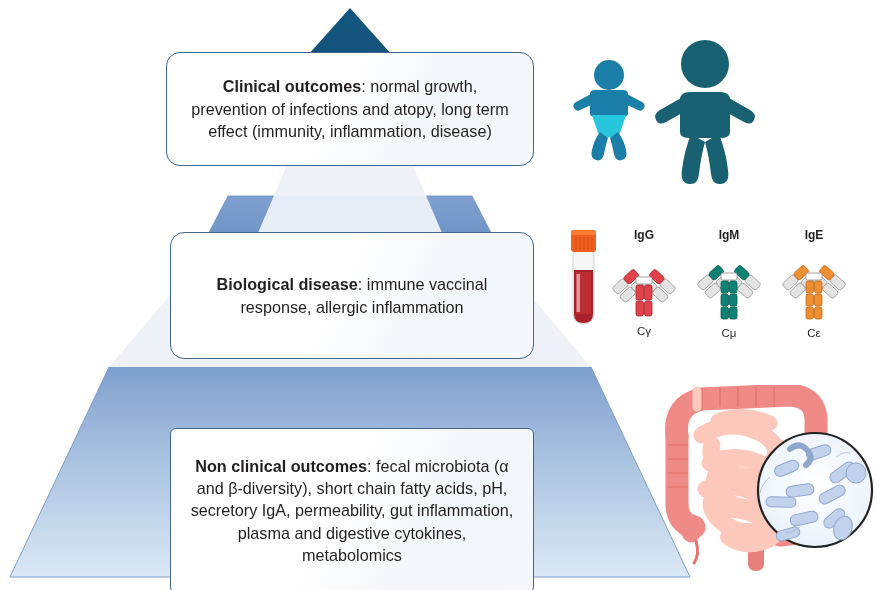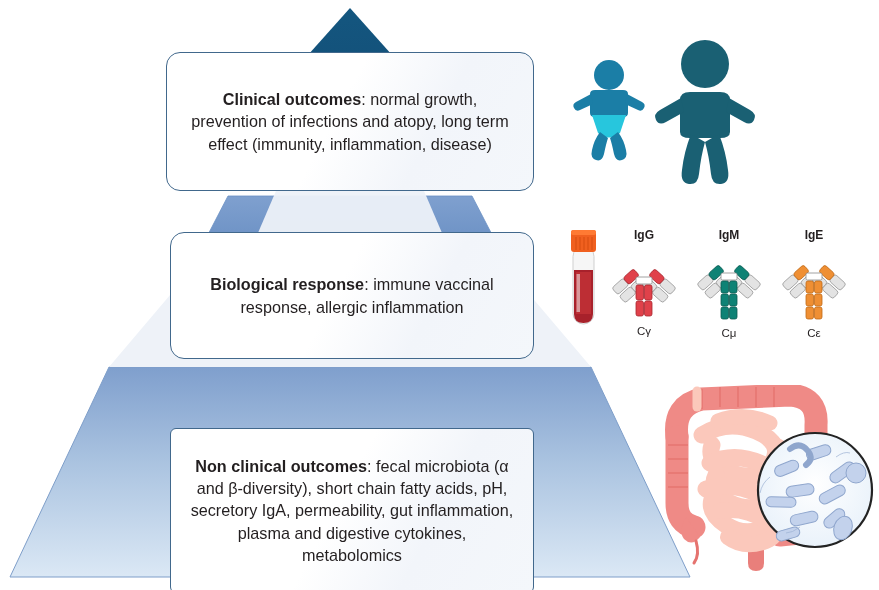--- a/index.html
+++ b/index.html
@@ -42,21 +42,21 @@
     padding: 0 16px;
     line-height: 1.38;
   }
   .outcome-text b {
     font-weight: bold;
   }
 
   
   #box-clinical {
     left: 166px; top: 52px;
-    width: 368px; height: 139px;
+    width: 368px; height: 114px;
     font-size: 16.2px;
   }
   
   #box-biological {
     left: 170px; top: 232px;
     width: 364px; height: 127px;
     font-size: 16.2px;
   }
   
   #box-nonclinical {
@@ -132,21 +132,21 @@
   </svg>
 
   <div class="outcome-box" id="box-clinical">
     <div class="outcome-text">
       <b>Clinical outcomes</b><span>: </span><span>normal growth, prevention of infections and atopy, long term effect (immunity, inflammation, disease)</span>
     </div>
   </div>
 
   <div class="outcome-box" id="box-biological">
     <div class="outcome-text">
-      <b>Biological response</b><span>: </span><span>immune vaccinal response, allergic inflammation</span>
+      <b>Biological disease</b><span>: </span><span>immune vaccinal response, allergic inflammation</span>
     </div>
   </div>
 
   <div class="outcome-box" id="box-nonclinical">
     <div class="outcome-text">
       <b>Non clinical outcomes</b><span>: </span><span>fecal microbiota (α and β-diversity), short chain fatty acids, pH, secretory IgA, permeability, gut inflammation, plasma and digestive cytokines, metabolomics</span>
     </div>
   </div>
 
   <svg class="art" id="people-art" viewBox="0 0 205 180">

